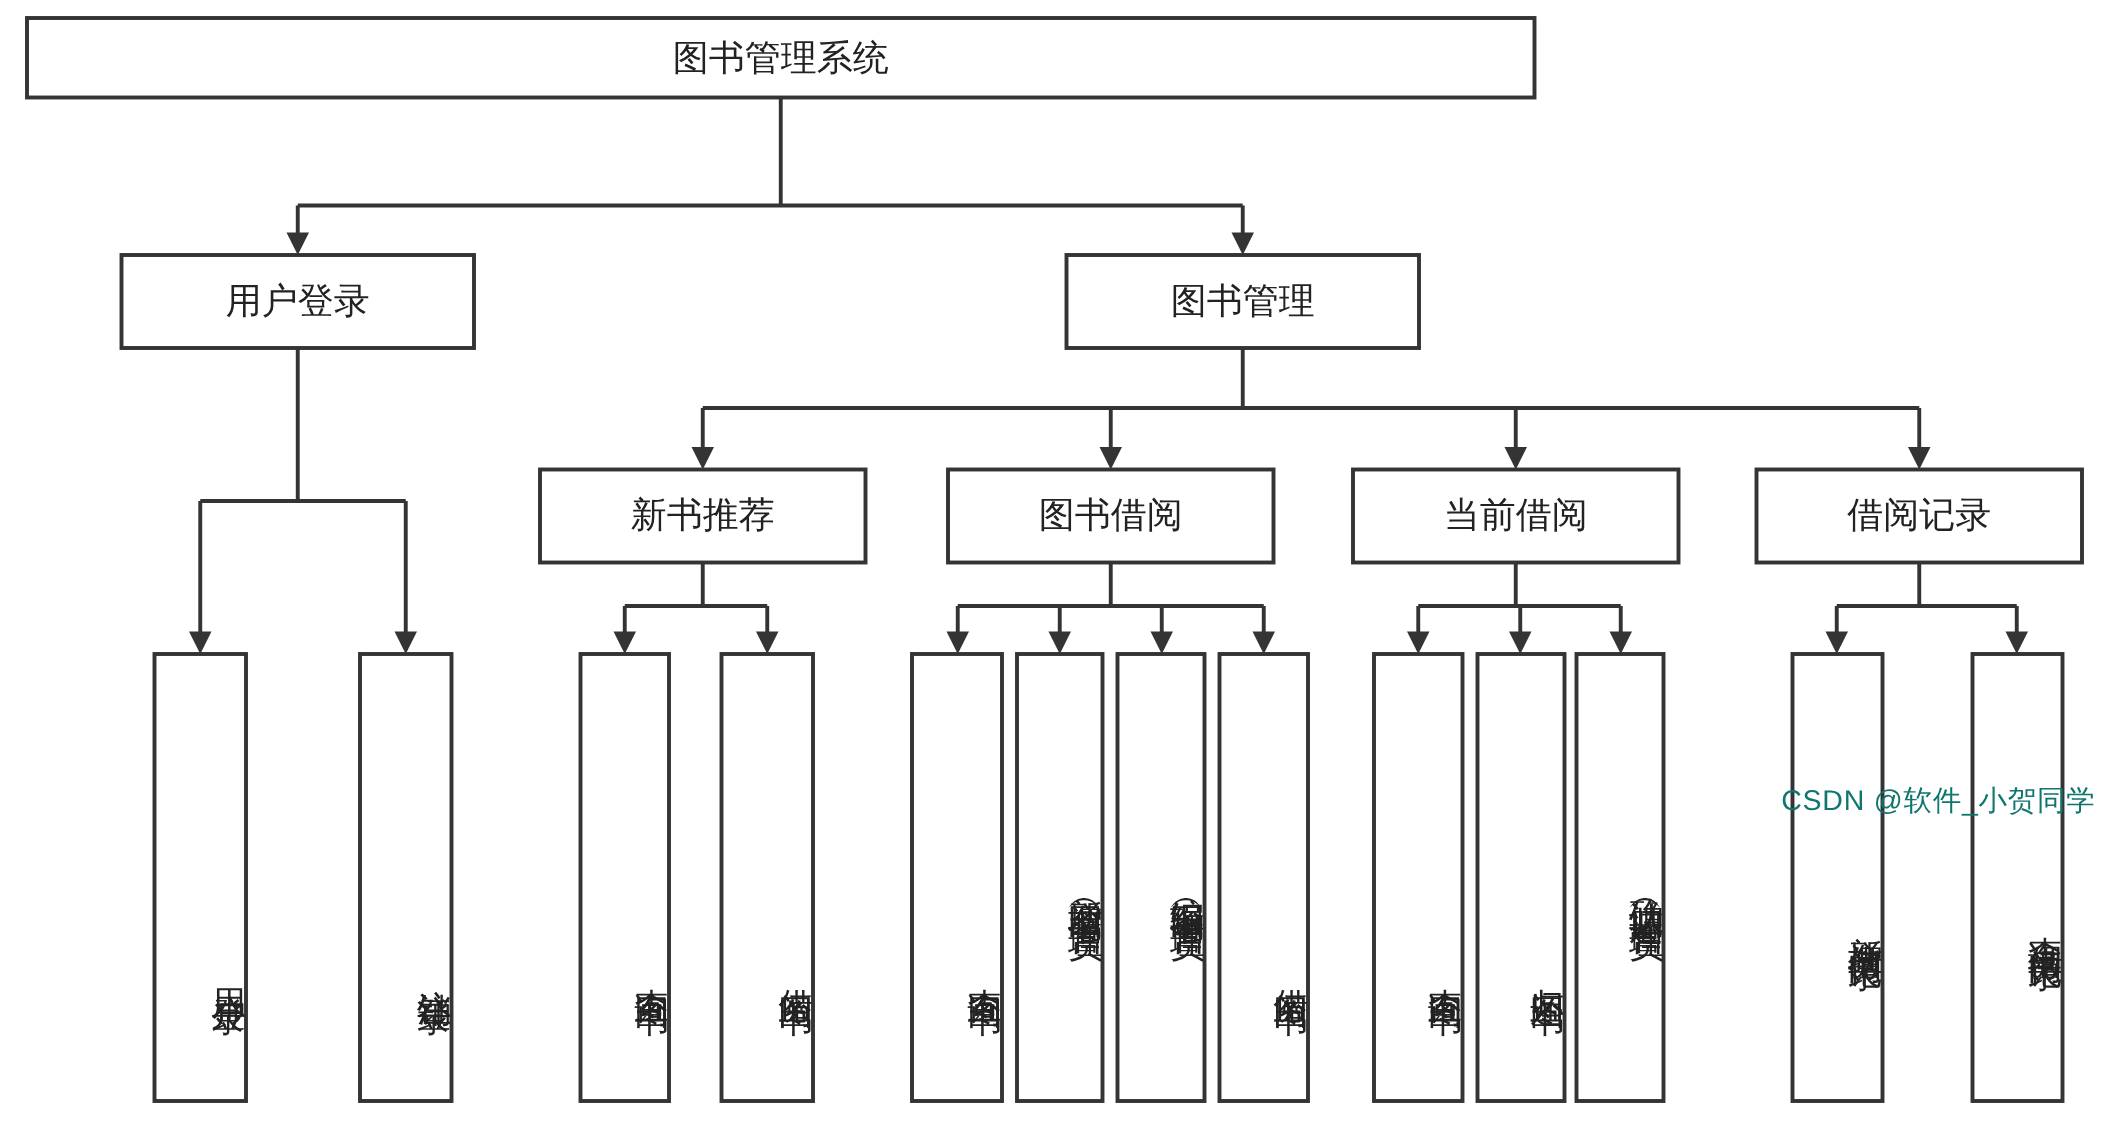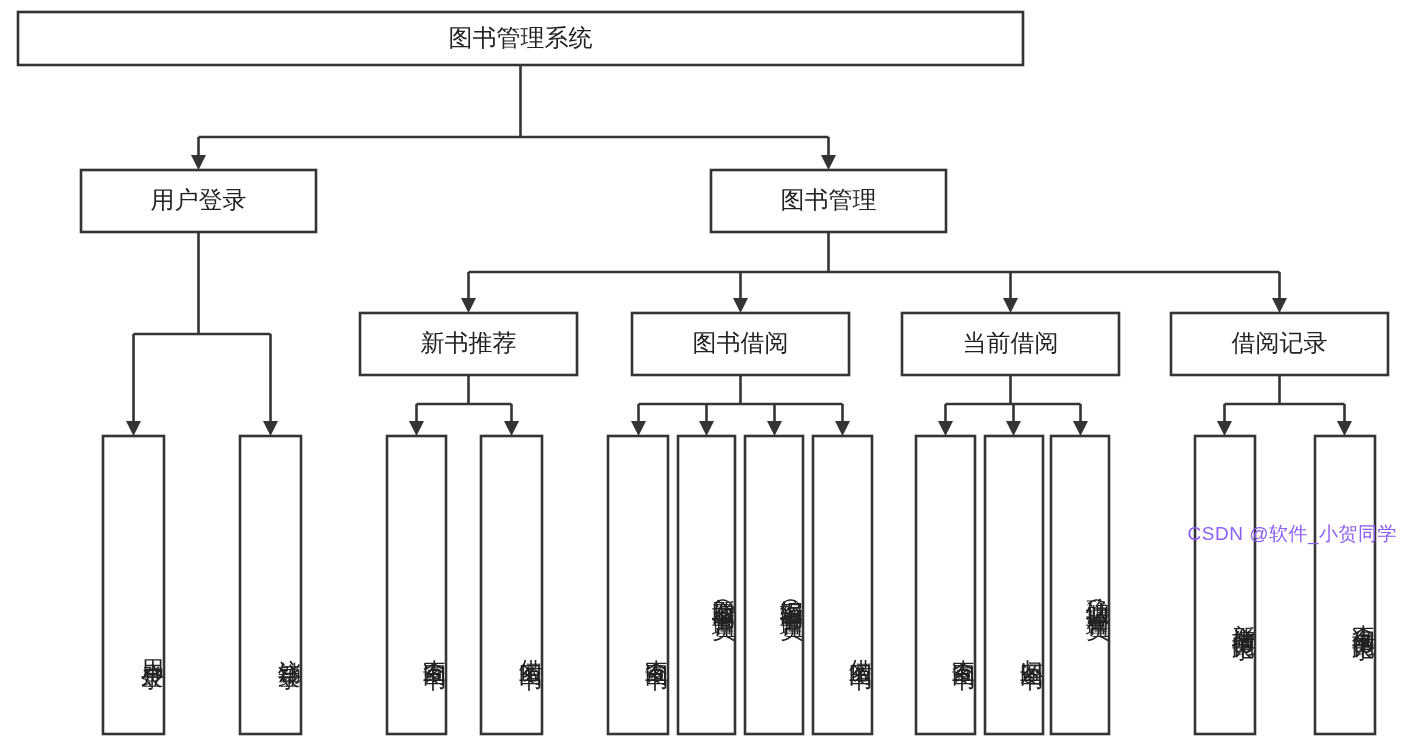--- a/index.html
+++ b/index.html
@@ -63,21 +63,21 @@
     align-items: flex-start;
     justify-content: center;
     pointer-events: none;
   }
   .watermark {
     position: absolute;
     right: 8px;
     bottom: 4px;
     font-family: "Liberation Sans", "DejaVu Sans", sans-serif;
     font-size: 19px;
-    color: #8b5cf6;
+    color: #0f766e;
     white-space: nowrap;
     letter-spacing: 0.5px;
   }
 </style>
 </head>
 <body>
 
 <div id="diagram-root">
 
   <svg class="diagram-svg" viewBox="0 0 1405 747">

